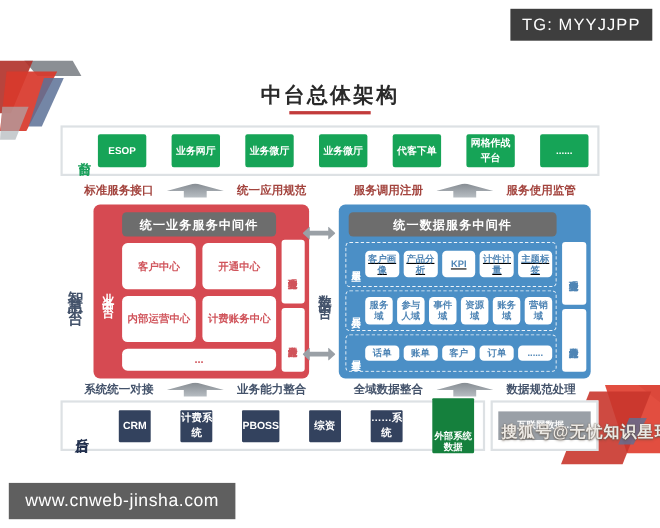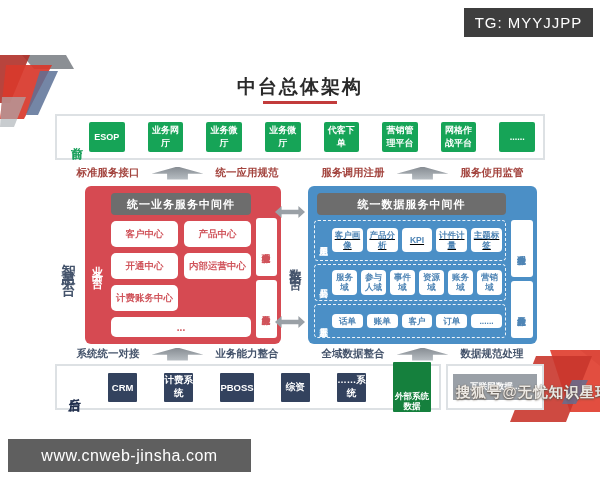--- a/index.html
+++ b/index.html
@@ -89,21 +89,21 @@
   .back-item.gray{background:#15803d;height:50px;font-size:8.5px;line-height:1.25;align-items:flex-end;}
   .back-item.gray span{display:block;width:38px;text-align:center;}
   .back-box2{left:446px;top:364px;width:98px;height:46px;border:2px solid #dde1e4;background:#fff;
              box-sizing:border-box;display:flex;align-items:center;justify-content:center;}
   .inet-item{width:84px;height:26px;background:#9aa0a7;color:#fff;font-size:8.5px;font-weight:bold;
              display:flex;align-items:center;justify-content:center;}
 
   
   .watermark{left:456px;top:383px;font-size:14.5px;font-weight:bold;color:#ece9e4;letter-spacing:1px;
              text-shadow:0 1px 2px rgba(90,78,66,.95),0 0 1px #6b5f55;white-space:nowrap;z-index:20;}
-  .url-box{left:8px;top:439px;width:243px;height:33px;background:#5f5f5f;color:#fff;font-size:16px;
+  .url-box{left:8px;top:439px;width:206px;height:33px;background:#5f5f5f;color:#fff;font-size:16px;
            display:flex;align-items:center;justify-content:center;letter-spacing:.5px;}
   .deco{pointer-events:none;}
 </style>
 </head>
 <body>
 
 <div id="canvas">
 
   <svg class="abs deco" style="left:0;top:55px;" width="82" height="76" viewBox="0 0 82 76">
     <polygon points="22,0 66,0 74,14 34,14" fill="#8b8f94"></polygon>
@@ -126,21 +126,20 @@
   <div class="abs title-underline"></div>
 
   <div class="abs front-box">
     <div class="front-label vtext">前台</div>
     <div class="front-items">
       <div class="front-item">ESOP</div>
       <div class="front-item">业务网厅</div>
       <div class="front-item">业务微厅</div>
       <div class="front-item">业务微厅</div>
       <div class="front-item">代客下单</div>
-      <div class="front-item">营销管理平台</div>
       <div class="front-item">网格作战平台</div>
       <div class="front-item">......</div>
     </div>
   </div>
 
   <div class="abs bridge bridge-top">
     <div class="bridge-group">
       <span class="bridge-text">标准服务接口</span>
       <span class="arrow-up"></span>
       <span class="bridge-text">统一应用规范</span>
@@ -153,21 +152,20 @@
   </div>
 
   <div class="abs smart-label vtext">智慧中台</div>
 
   <div class="abs biz-box">
     <div class="biz-label vtext">业务中台</div>
     <div class="biz-content">
       <div class="mw-header">统一业务服务中间件</div>
       <div class="biz-grid">
         <div class="biz-cell">客户中心</div>
-        <div class="biz-cell">产品中心</div>
         <div class="biz-cell">开通中心</div>
         <div class="biz-cell">内部运营中心</div>
         <div class="biz-cell">计费账务中心</div>
       </div>
       <div class="biz-wide">...</div>
     </div>
     <div class="side-strip biz-side">
       <div class="side-cell vtext">业务能力管理</div>
       <div class="side-cell vtext">业务能力开发</div>
     </div>

